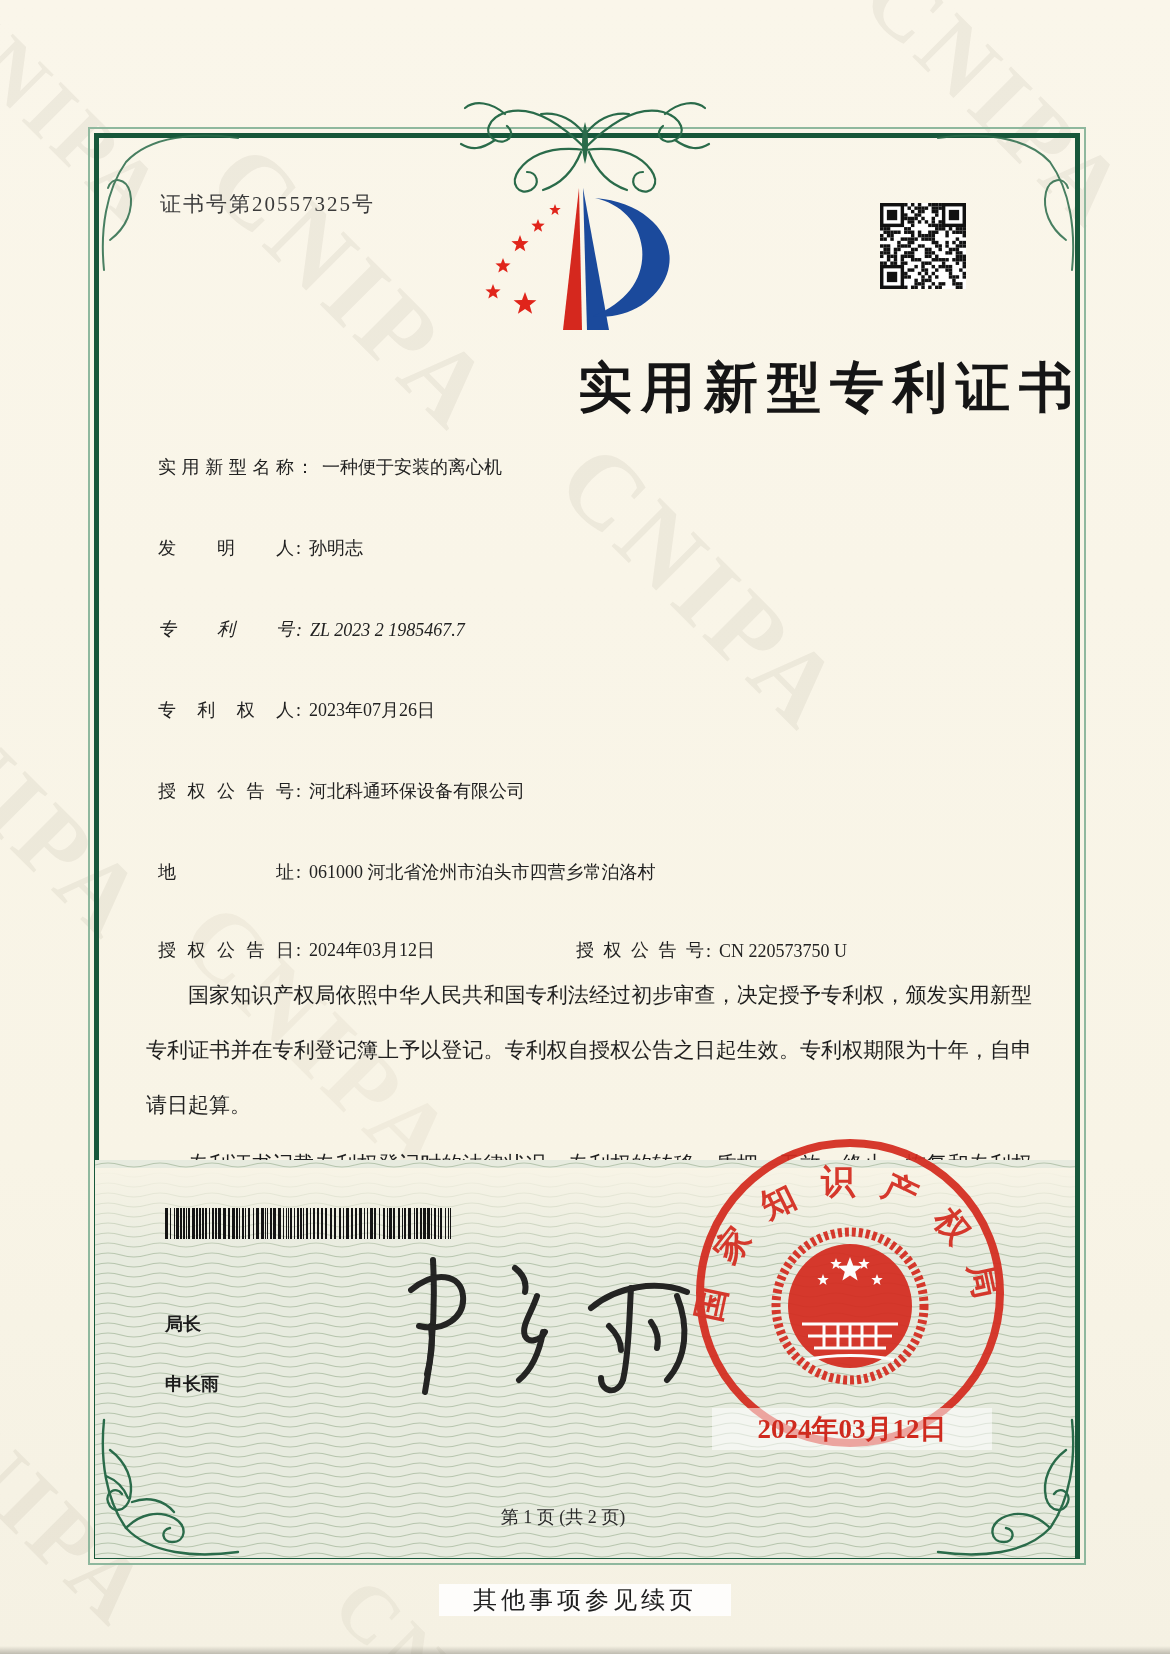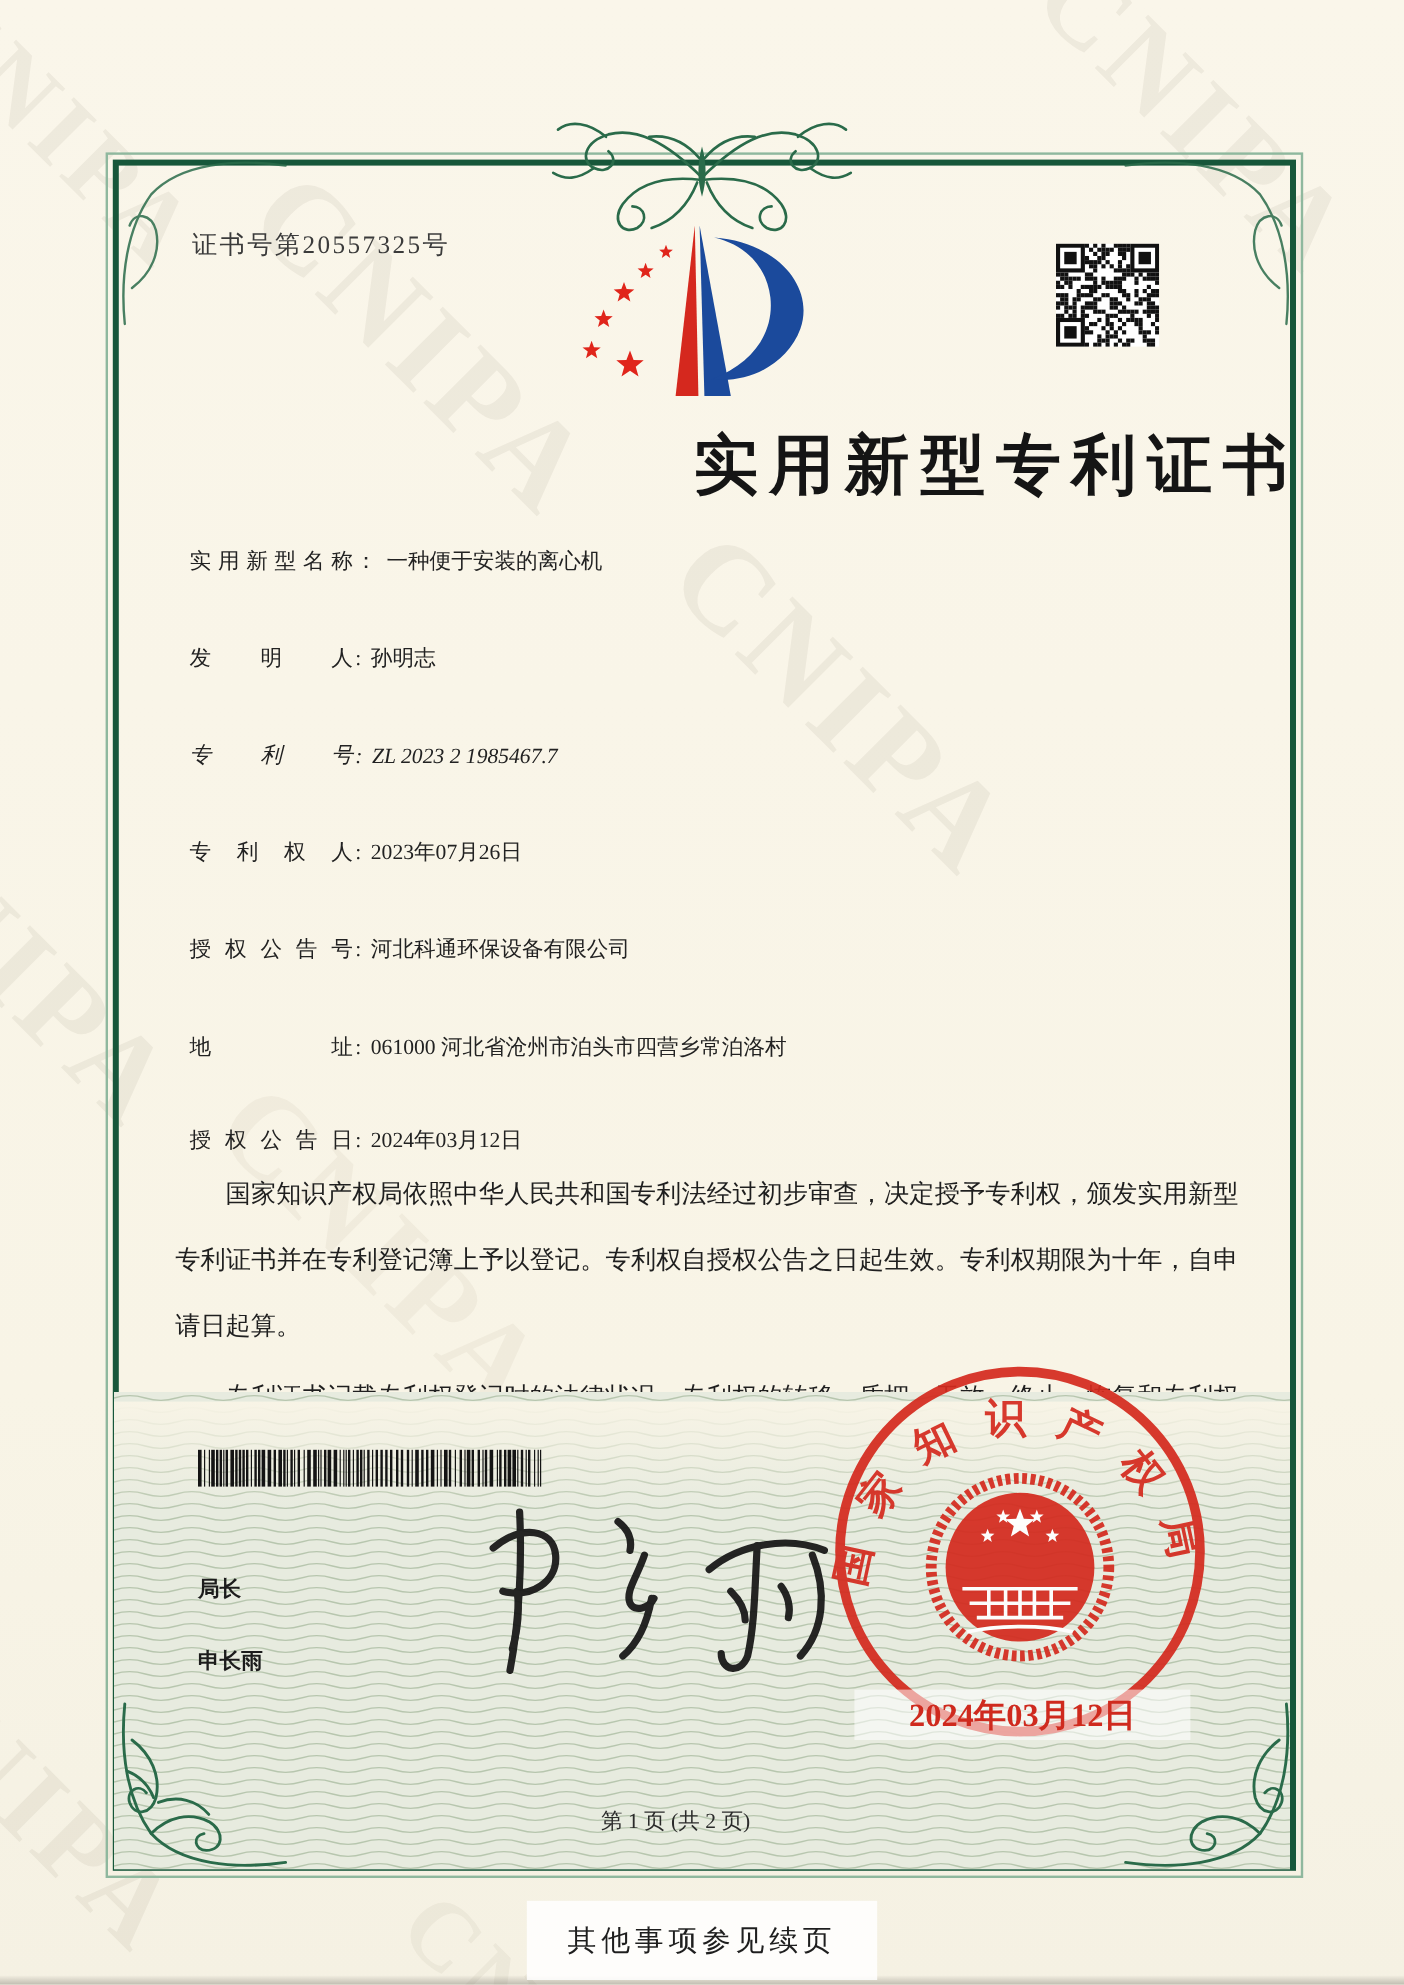--- a/index.html
+++ b/index.html
@@ -36,21 +36,21 @@
   
   .director{position:absolute;left:165px;z-index:3;font-family:Liberation Mono, monospace;
             font-size:18px;color:#1c1c1c;font-weight:600;}
   .sig{position:absolute;left:395px;top:1230px;z-index:3;}
   
   .seal{position:absolute;left:690px;top:1128px;z-index:3;}
   .seal-date{position:absolute;left:712px;top:1408px;width:280px;text-align:center;z-index:4;
              font-size:27px;font-weight:bold;color:#cf2a1e;background:rgba(255,255,255,.55);padding:3px 0;}
   .pfooter{position:absolute;left:88px;top:1505px;width:950px;text-align:center;font-size:18px;color:#2a2a2a;z-index:3;}
   .note{position:absolute;left:88px;top:1584px;width:994px;text-align:center;z-index:3;}
-  .note span{display:inline-block;background:rgba(255,255,255,.85);padding:17px 34px;font-size:24px;
+  .note span{display:inline-block;background:rgba(255,255,255,.85);padding:0 34px;font-size:24px;
              letter-spacing:4px;color:#1e1e1e;}
   .orn{position:absolute;z-index:2;}
   .qr{position:absolute;left:880px;top:203px;width:86px;height:86px;}
 </style>
 </head>
 <body>
 
 <div class="page">
 
   <div class="wm" style="left:-20px;top:-30px;font-size:84px;">CNIPA</div>
@@ -405,20 +405,23 @@
       <span class="f-label">专利权人</span><span class="f-colon">:</span><span>2023年07月26日</span>
     </div>
     <div class="frow" style="top:779px;">
       <span class="f-label">授权公告号</span><span class="f-colon">:</span><span>河北科通环保设备有限公司</span>
     </div>
     <div class="frow" style="top:860px;">
       <span class="f-label">地址</span><span class="f-colon">:</span><span>061000 河北省沧州市泊头市四营乡常泊洛村</span>
     </div>
     <div class="frow" style="top:938px;width:880px;">
       <span class="f-label">授权公告日</span><span class="f-colon">:</span><span>2024年03月12日</span>
+      <span class="grant2">
+        <span class="f-label" style="width:128px;">授权公告号</span><span class="f-colon">:</span><span>CN 220573750 U</span>
+      </span>
     </div>
   </div>
 
   <div class="paras">
     <p>国家知识产权局依照中华人民共和国专利法经过初步审查，决定授予专利权，颁发实用新型专利证书并在专利登记簿上予以登记。专利权自授权公告之日起生效。专利权期限为十年，自申请日起算。</p>
     <p>专利证书记载专利权登记时的法律状况。专利权的转移、质押、无效、终止、恢复和专利权人的姓名或名称、国籍、地址变更等事项记载在专利登记簿上。</p>
   </div>
 
   <svg class="barcode" id="barcode" xmlns="http://www.w3.org/2000/svg" viewBox="0 0 292 31">
       <rect x="0" y="0" width="3" height="31" fill="#141414"></rect>

